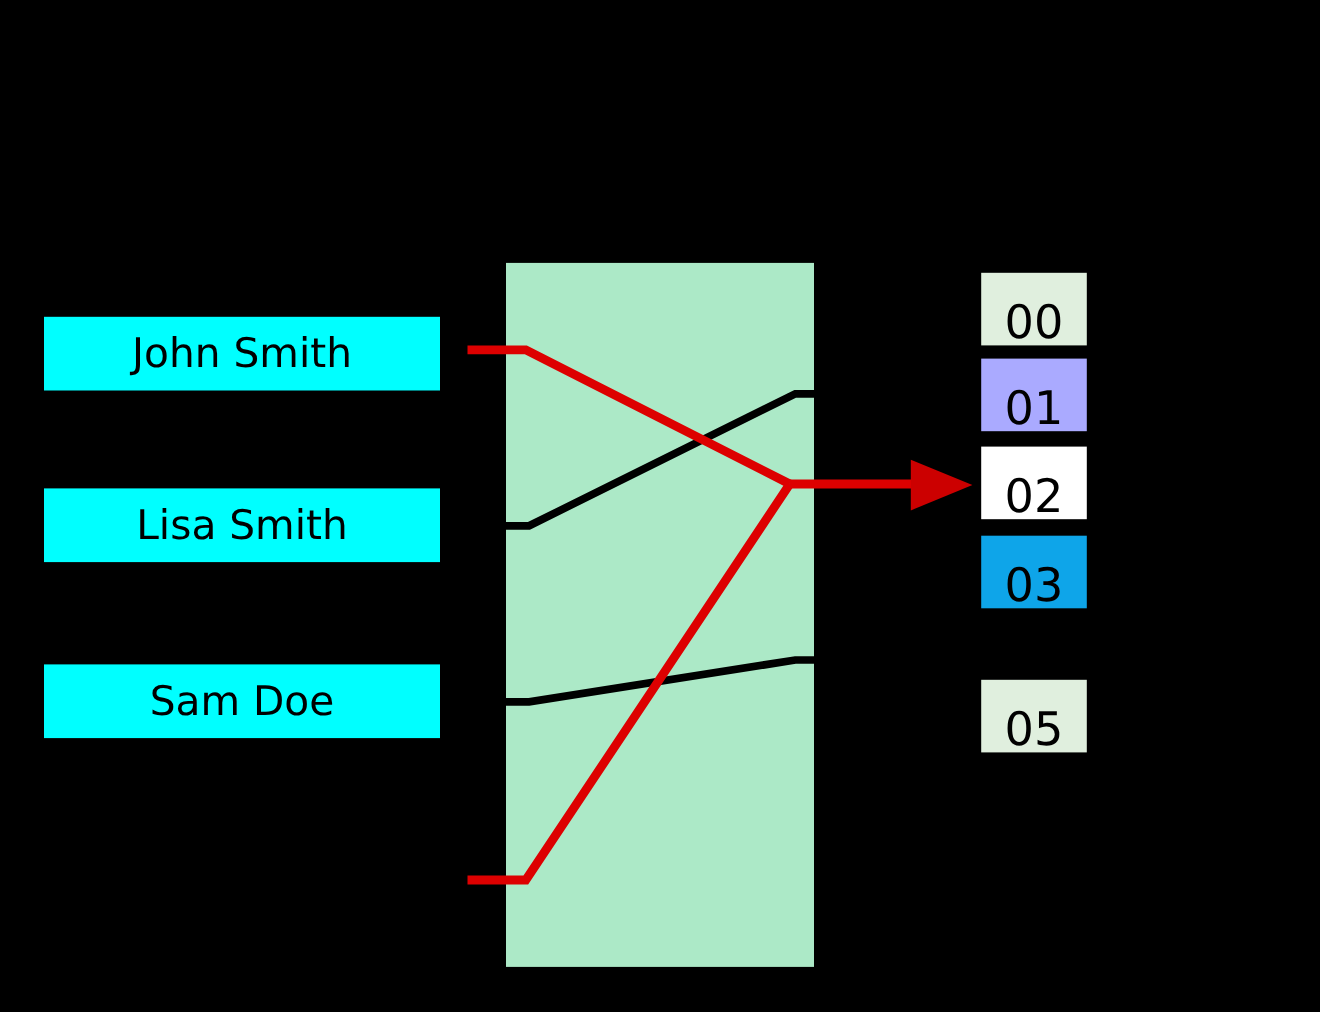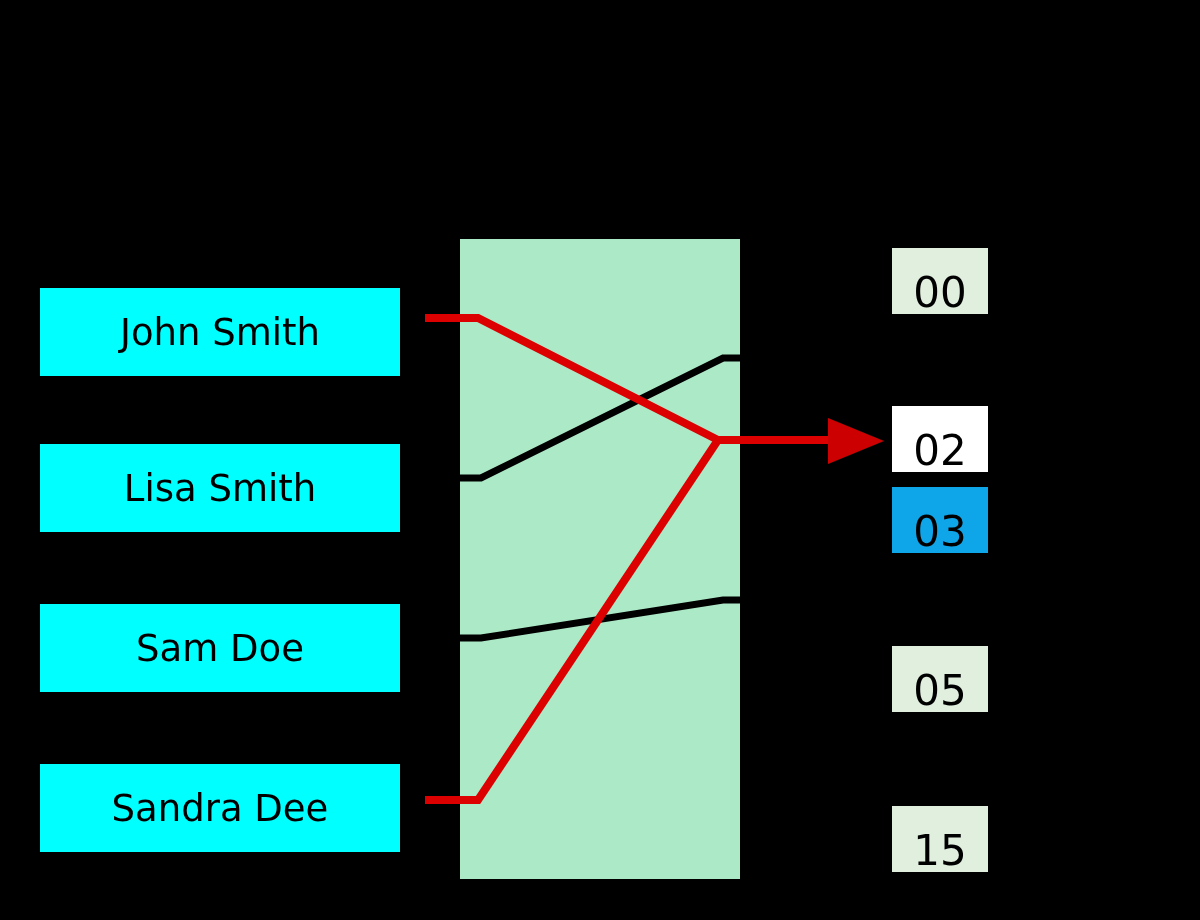--- a/index.html
+++ b/index.html
@@ -14,21 +14,21 @@
     background: #000000;
     overflow: hidden;
     font-family: "DejaVu Sans", sans-serif;
   }
 
   
   .key-box {
     position: absolute;
     left: 40px;
     width: 360px;
-    height: 88px;
+    height: 67px;
     background: #00FFFF;
     display: flex;
     align-items: center;
     justify-content: center;
     box-sizing: border-box;
   }
   .key-label {
     font-size: 37px;
     line-height: 1;
     color: #000000;
@@ -96,33 +96,30 @@
 
   <div class="key-box" style="top:288px">
     <span class="key-label">John Smith</span>
   </div>
   <div class="key-box" style="top:604px">
     <span class="key-label">Sam Doe</span>
   </div>
   <div class="key-box" style="top:444px">
     <span class="key-label">Lisa Smith</span>
   </div>
-  <div class="key-box" style="top:764px">
-    <span class="key-label">Sandra Dee</span>
-  </div>
 
   <div class="bucket" style="top:248px;background:#E0EFDE">
     <span class="bucket-label">00</span>
+  </div>
+  <div class="bucket" style="top:326px;background:#AAAAFF">
+    <span class="bucket-label">01</span>
   </div>
   <div class="bucket" style="top:406px;background:#ffffff">
     <span class="bucket-label">02</span>
   </div>
   <div class="bucket" style="top:487px;background:#0ea5e9">
     <span class="bucket-label">03</span>
   </div>
-  <div class="bucket" style="top:646px;background:#E0EFDE">
+  <div class="bucket" style="top:618px;background:#E0EFDE">
     <span class="bucket-label">05</span>
-  </div>
-  <div class="bucket" style="top:806px;background:#E0EFDE">
-    <span class="bucket-label">15</span>
   </div>
 
 </div>
 
 </body></html>

